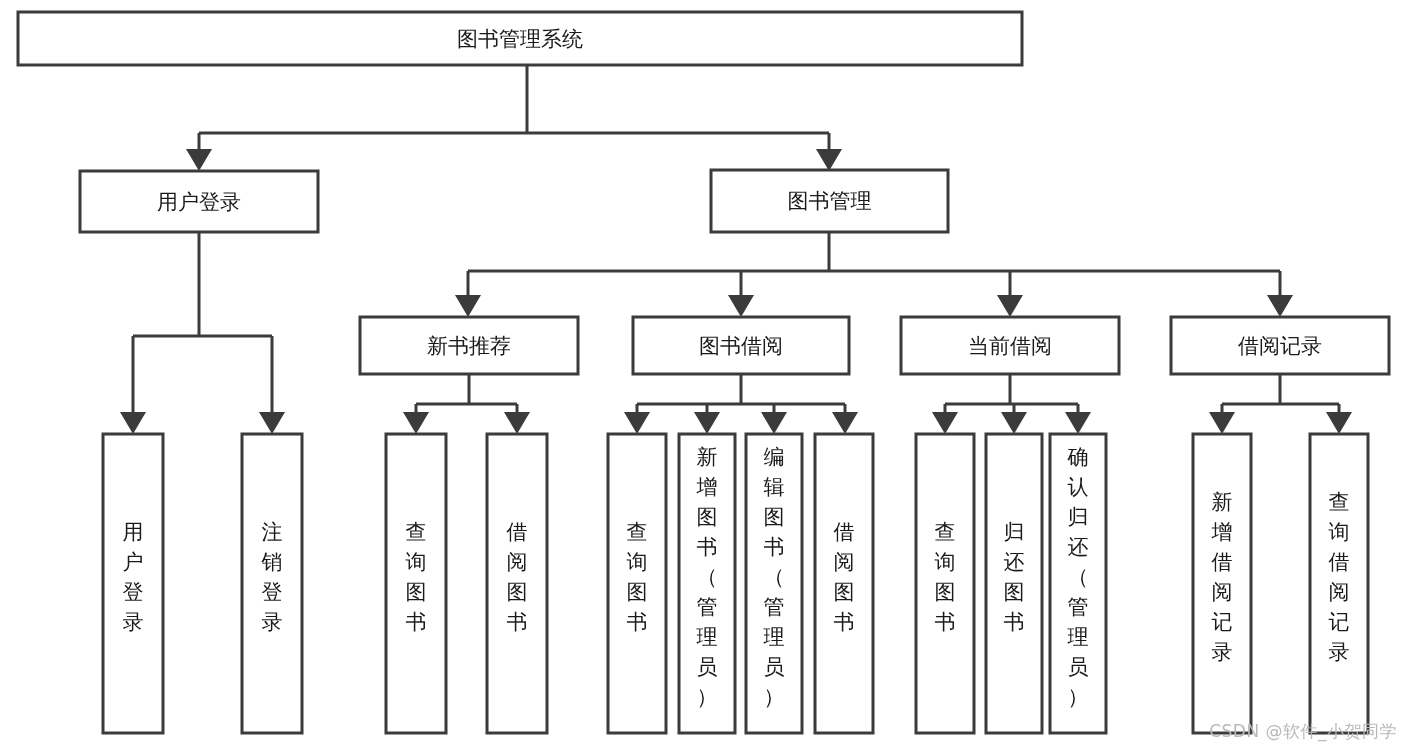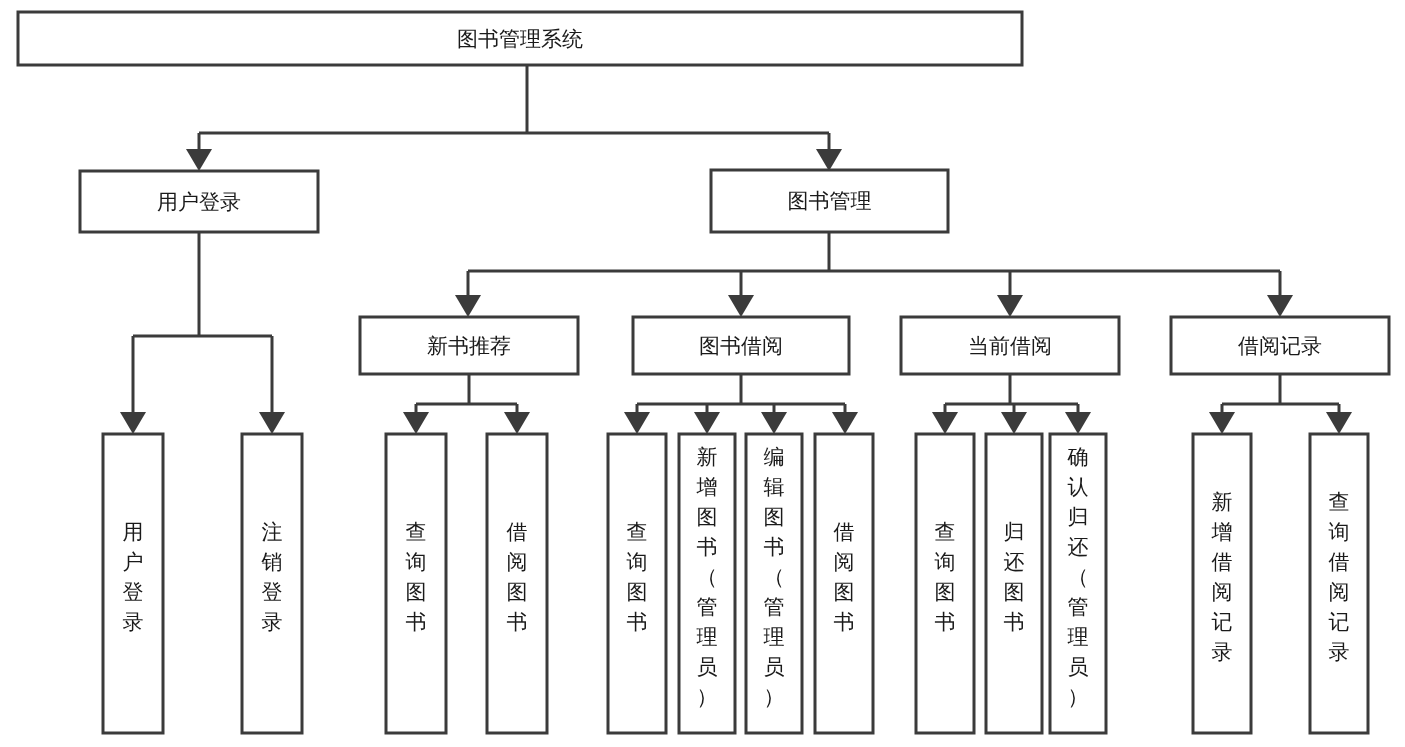--- a/index.html
+++ b/index.html
@@ -218,13 +218,14 @@
       </g>
       <g>
         <rect class="node-box" x="1193" y="434" width="58" height="299"></rect>
         <text class="node-label-vertical" x="1222" y="508.5"><tspan x="1222" dy="0">新</tspan><tspan x="1222" dy="30">增</tspan><tspan x="1222" dy="30">借</tspan><tspan x="1222" dy="30">阅</tspan><tspan x="1222" dy="30">记</tspan><tspan x="1222" dy="30">录</tspan></text>
       </g>
       <g>
         <rect class="node-box" x="1310" y="434" width="58" height="299"></rect>
         <text class="node-label-vertical" x="1339" y="508.5"><tspan x="1339" dy="0">查</tspan><tspan x="1339" dy="30">询</tspan><tspan x="1339" dy="30">借</tspan><tspan x="1339" dy="30">阅</tspan><tspan x="1339" dy="30">记</tspan><tspan x="1339" dy="30">录</tspan></text>
       </g>
     </svg>
+  <div class="watermark-text">CSDN @软件_小贺同学</div>
 </div>
 
 </body></html>

